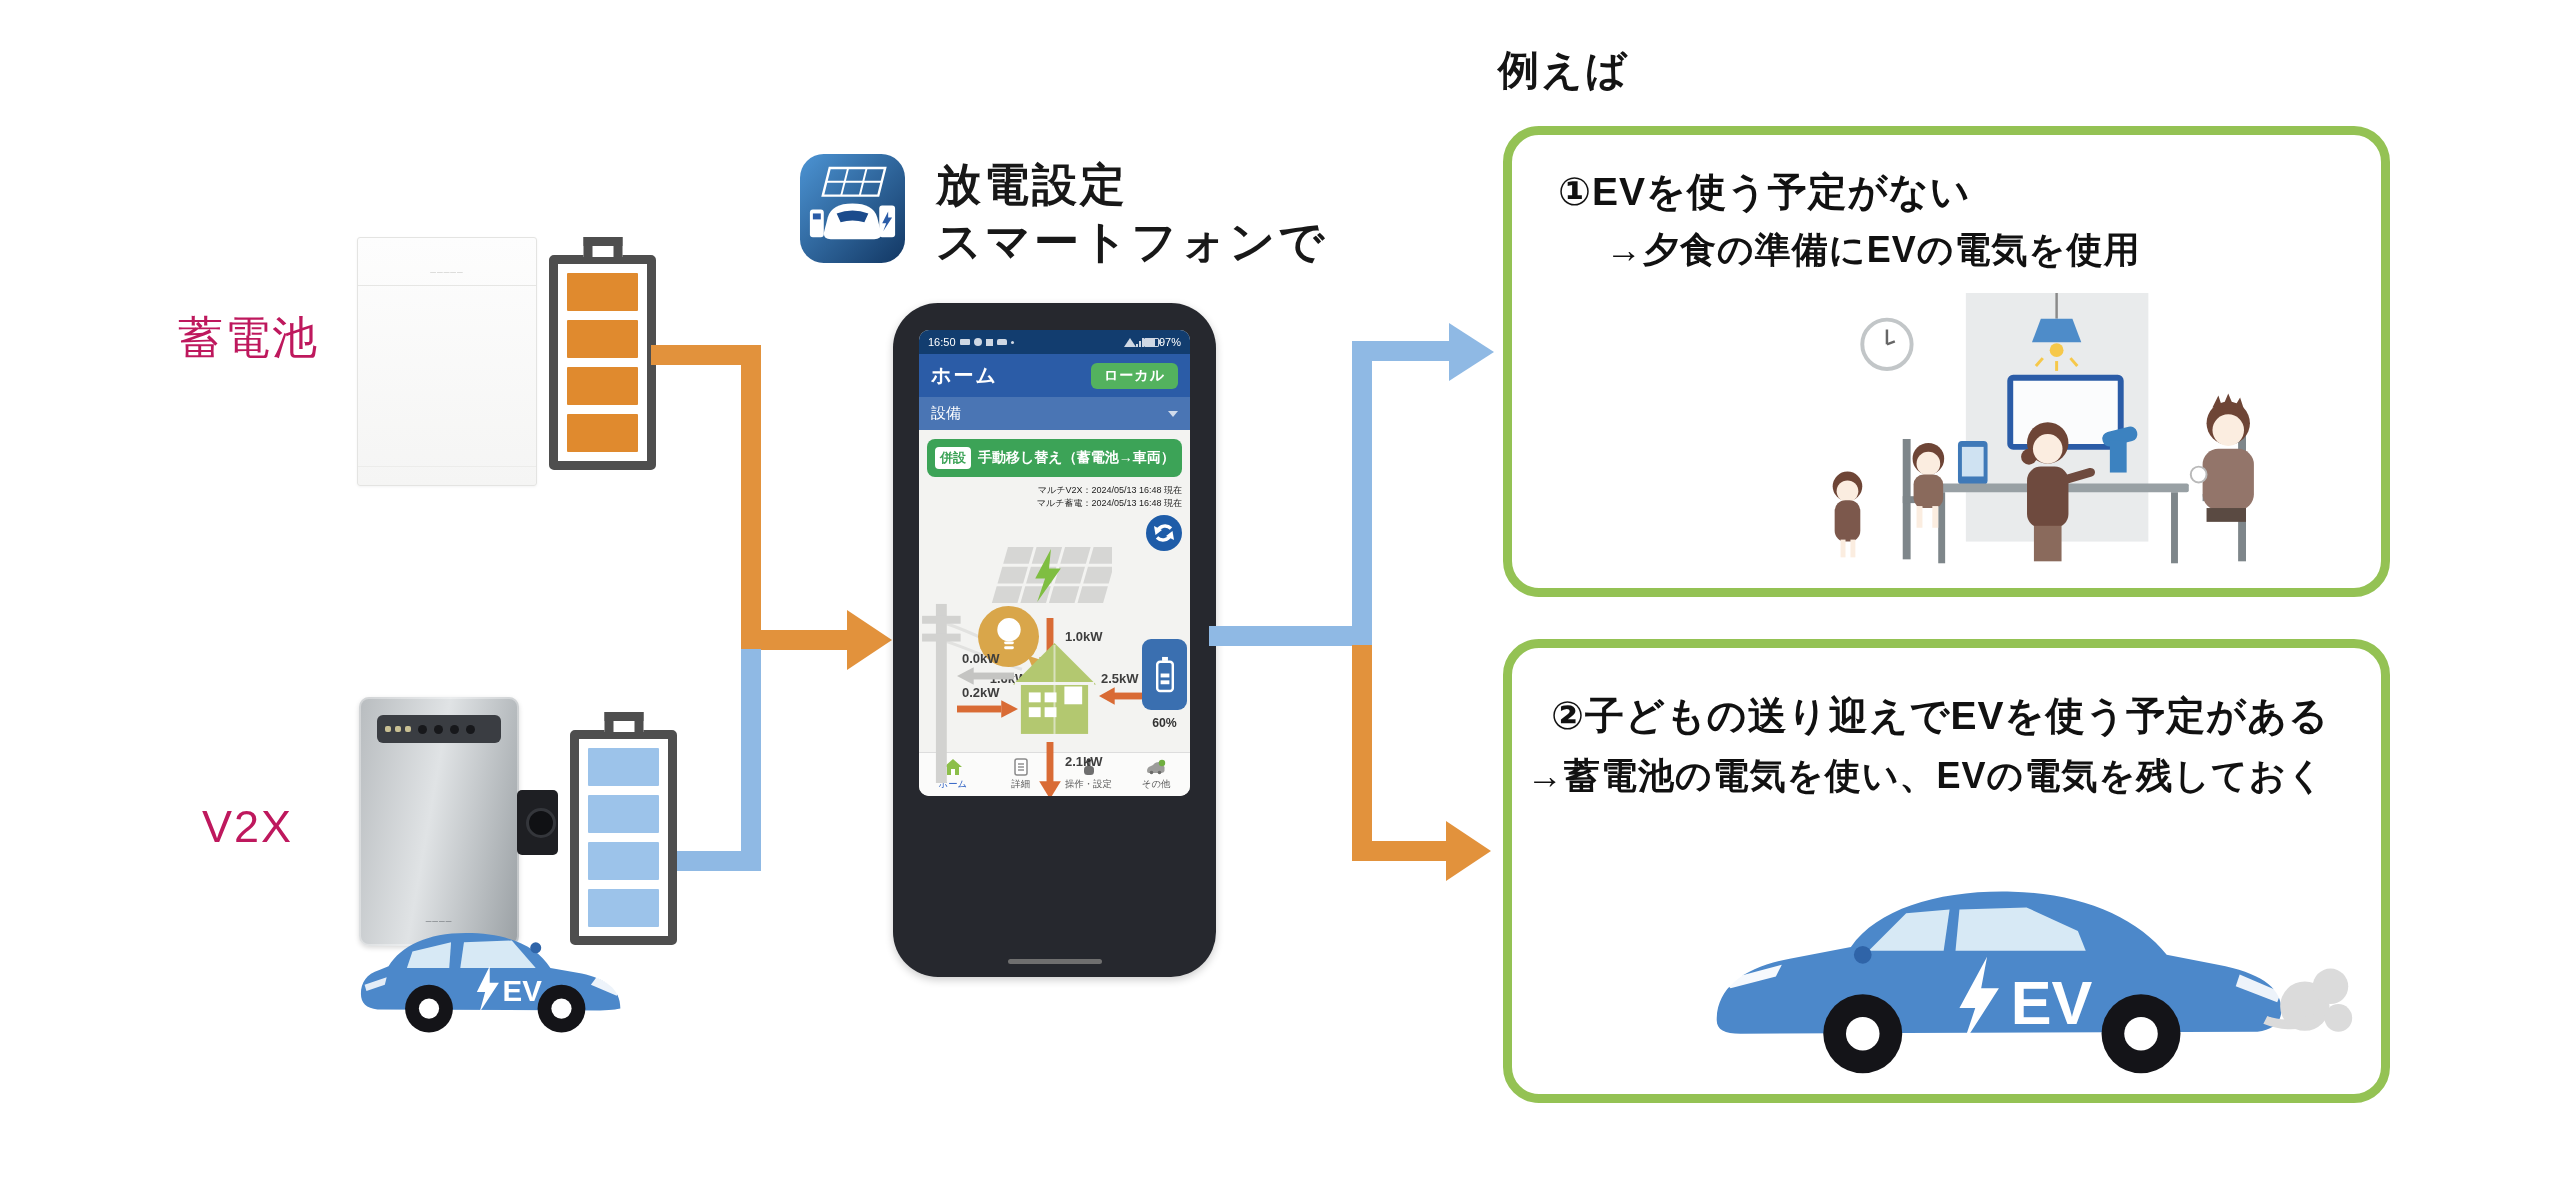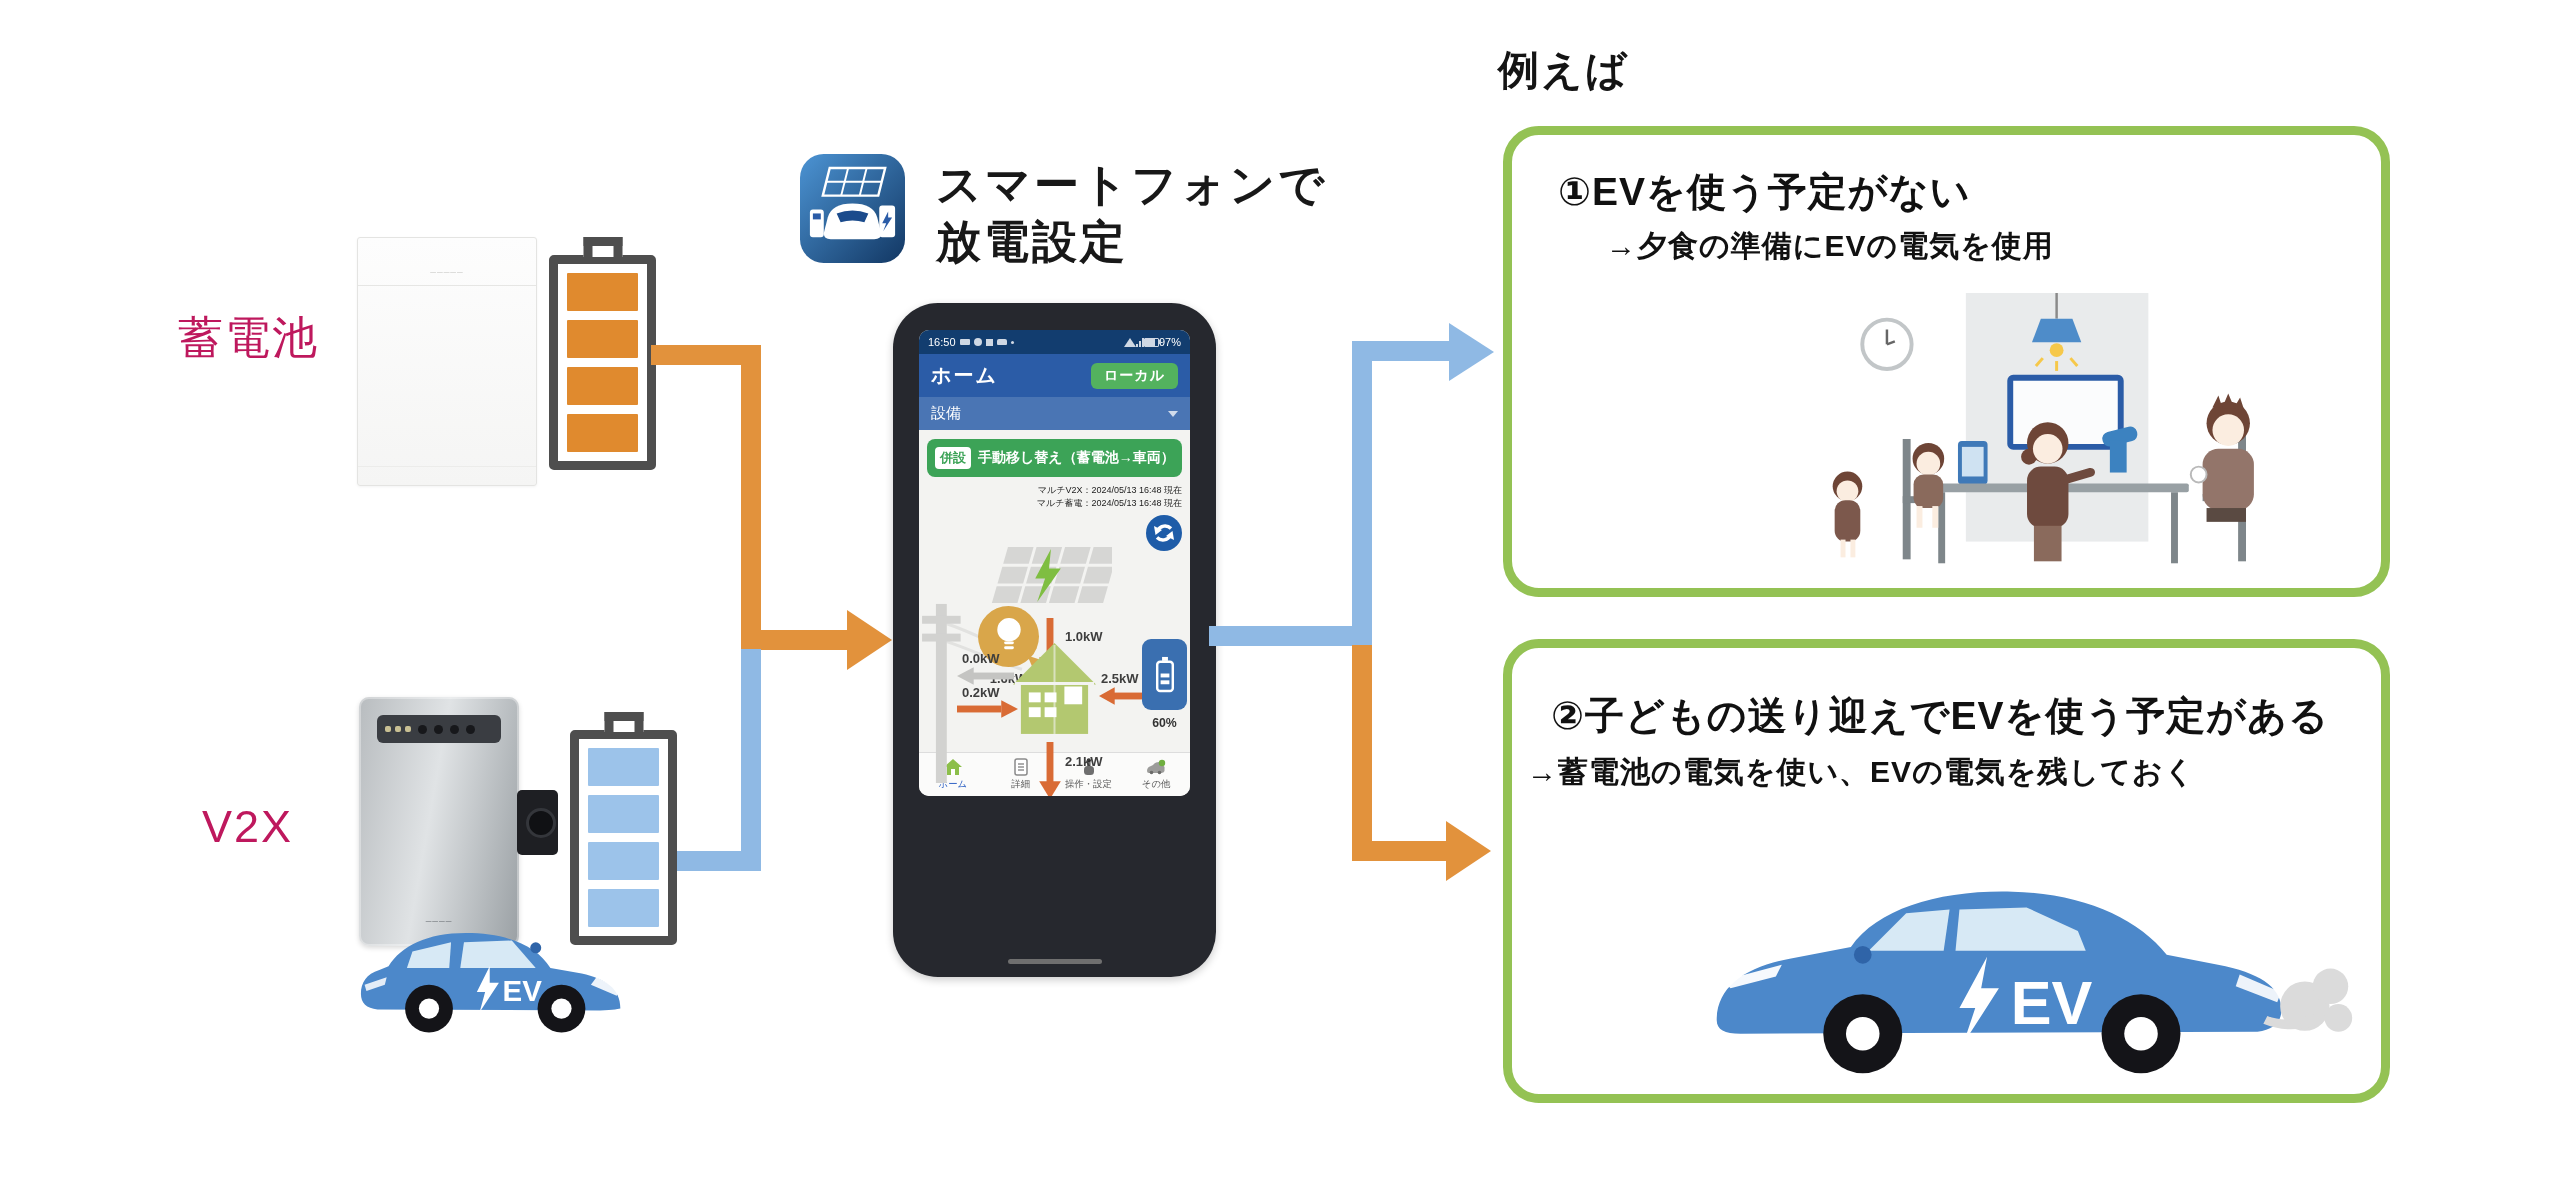--- a/index.html
+++ b/index.html
@@ -83,21 +83,21 @@
   .bat-tile{position:absolute;left:223px;top:209px;width:45px;height:71px;background:#3a6fb0;border-radius:9px;display:flex;align-items:center;justify-content:center;}
 
   .navbar{height:43px;background:#fbfbfa;border-top:1px solid #ddd;display:flex;}
   .nav-item{flex:1;display:flex;flex-direction:column;align-items:center;justify-content:center;gap:2px;font-size:9.4px;color:#555;}
   .nav-item.active{color:#2f62c4;}
 
   
   .heading{position:absolute;left:1498px;top:43px;font-size:41px;font-weight:700;color:#141414;letter-spacing:2px;}
   .ex-box{position:absolute;left:1503px;width:887px;background:#fff;border:9px solid #94c254;border-radius:36px;box-sizing:border-box;}
   .ex-box .l1{position:absolute;font-size:39px;font-weight:700;color:#111;letter-spacing:1px;white-space:nowrap;}
-  .ex-box .l2{position:absolute;font-size:30px;font-weight:700;color:#111;letter-spacing:1px;white-space:nowrap;}
+  .ex-box .l2{position:absolute;font-size:36px;font-weight:700;color:#111;letter-spacing:1px;white-space:nowrap;}
 </style>
 </head>
 <body>
 
 <div class="canvas">
 
   <div class="big-label" style="left:178px;top:308px;">蓄電池</div>
 
   <div class="storage-device">
     <div class="logo">─────</div>
@@ -177,22 +177,22 @@
     <g>
       <rect x="10" y="56" width="14" height="28" rx="3" fill="#ffffff"></rect>
       <rect x="13" y="60" width="8" height="6" fill="#2b5ca7"></rect>
       <path d="M28,64 Q32,50 53,50 Q74,50 78,64 L82,80 Q82,86 75,86 L31,86 Q24,86 24,80 Z" fill="#ffffff"></path>
       <path d="M37,60 Q53,54 69,60 L65,69 Q53,65 41,69 Z" fill="#1b4b8c"></path>
       <rect x="80" y="52" width="16" height="32" rx="3" fill="#ffffff"></rect>
       <polygon points="89,58 83,70 87,70 84,78 93,64 89,64" fill="#2b5ca7"></polygon>
     </g>
   </svg>
   <div class="app-caption">
+    <div>放電設定</div>
     <div>スマートフォンで</div>
-    <div>放電設定</div>
   </div>
 
   <div class="phone">
     <div class="screen">
 
       <div class="statusbar">
         <span>16:50</span>
         <span class="sbi r1"></span>
         <span class="sbi c1"></span>
         <span class="sbi q1"></span>

